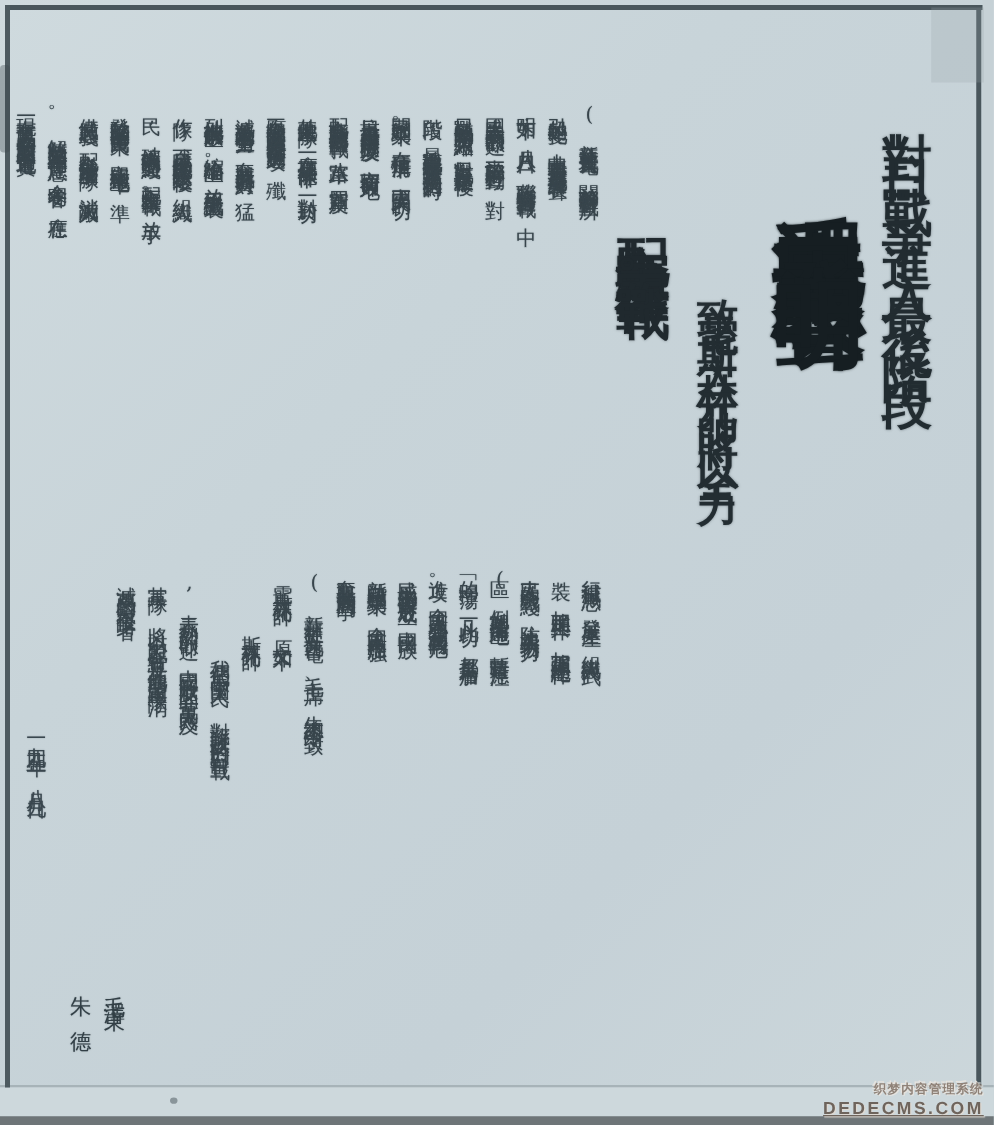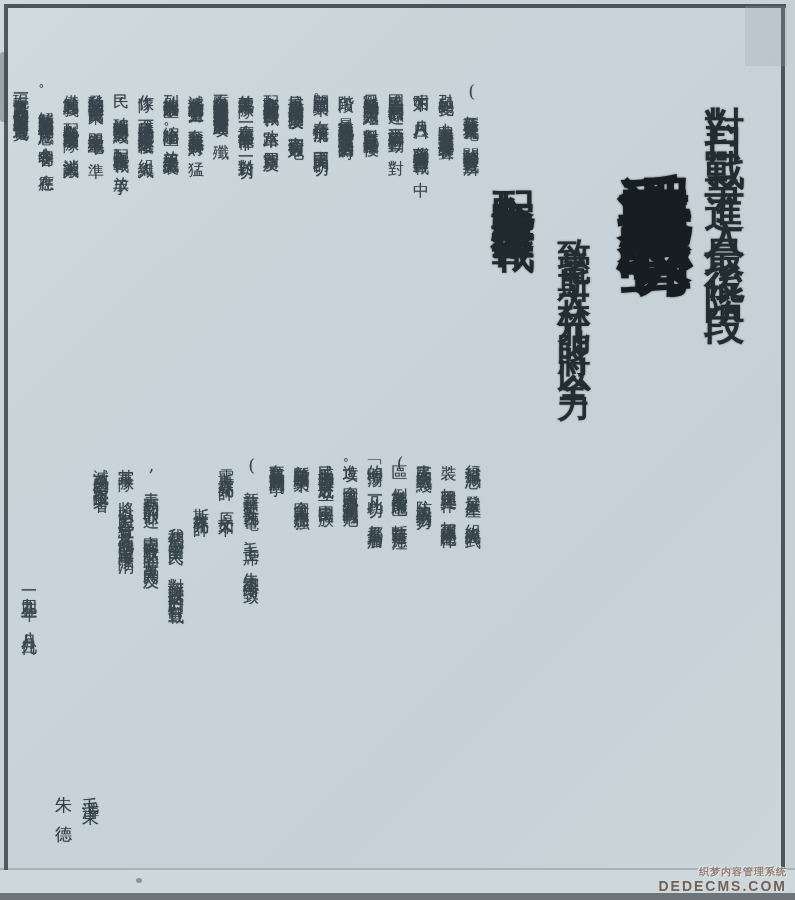--- a/index.html
+++ b/index.html
@@ -35,21 +35,21 @@
      line-height:25px;text-shadow:0 0 1px rgba(52,66,74,.5);}
   .signature{left:50px;top:783px;height:110px;font-size:17px;letter-spacing:6px;
      line-height:27px;color:#323f46;text-shadow:0 0 1px rgba(52,66,74,.5);}
   .dateline{left:18px;top:582px;height:210px;font-size:16px;letter-spacing:3px;
      line-height:22px;color:#3a474f;text-shadow:0 0 1px rgba(52,66,74,.5);}
   .watermark{position:absolute;right:8px;top:864px;text-align:right;
      font-family:"Liberation Sans",sans-serif;line-height:15px;}
   .watermark .wm1{font-size:10px;font-weight:700;color:#8f8278;letter-spacing:1px;
      text-shadow:1px 1px 0 #e6e3de,-1px -1px 0 #e6e3de;}
   .watermark .wm2{font-size:14px;font-weight:700;color:#6e645c;letter-spacing:2px;
-     text-shadow:1px 1px 0 #ded9d2;}
+     text-shadow:1px 1px 0 #ded9d2;text-decoration:underline;}
   
   .smudge1{position:absolute;left:0;top:52px;width:8px;height:70px;background:rgba(60,72,78,.35);border-radius:3px;}
   .smudge2{position:absolute;left:745px;top:6px;width:42px;height:60px;background:rgba(150,163,169,.25);}
   .smudge3{position:absolute;left:136px;top:878px;width:6px;height:5px;background:rgba(70,82,88,.5);border-radius:50%;}
 </style>
 </head>
 <body>
 
 <div class="page">
 

